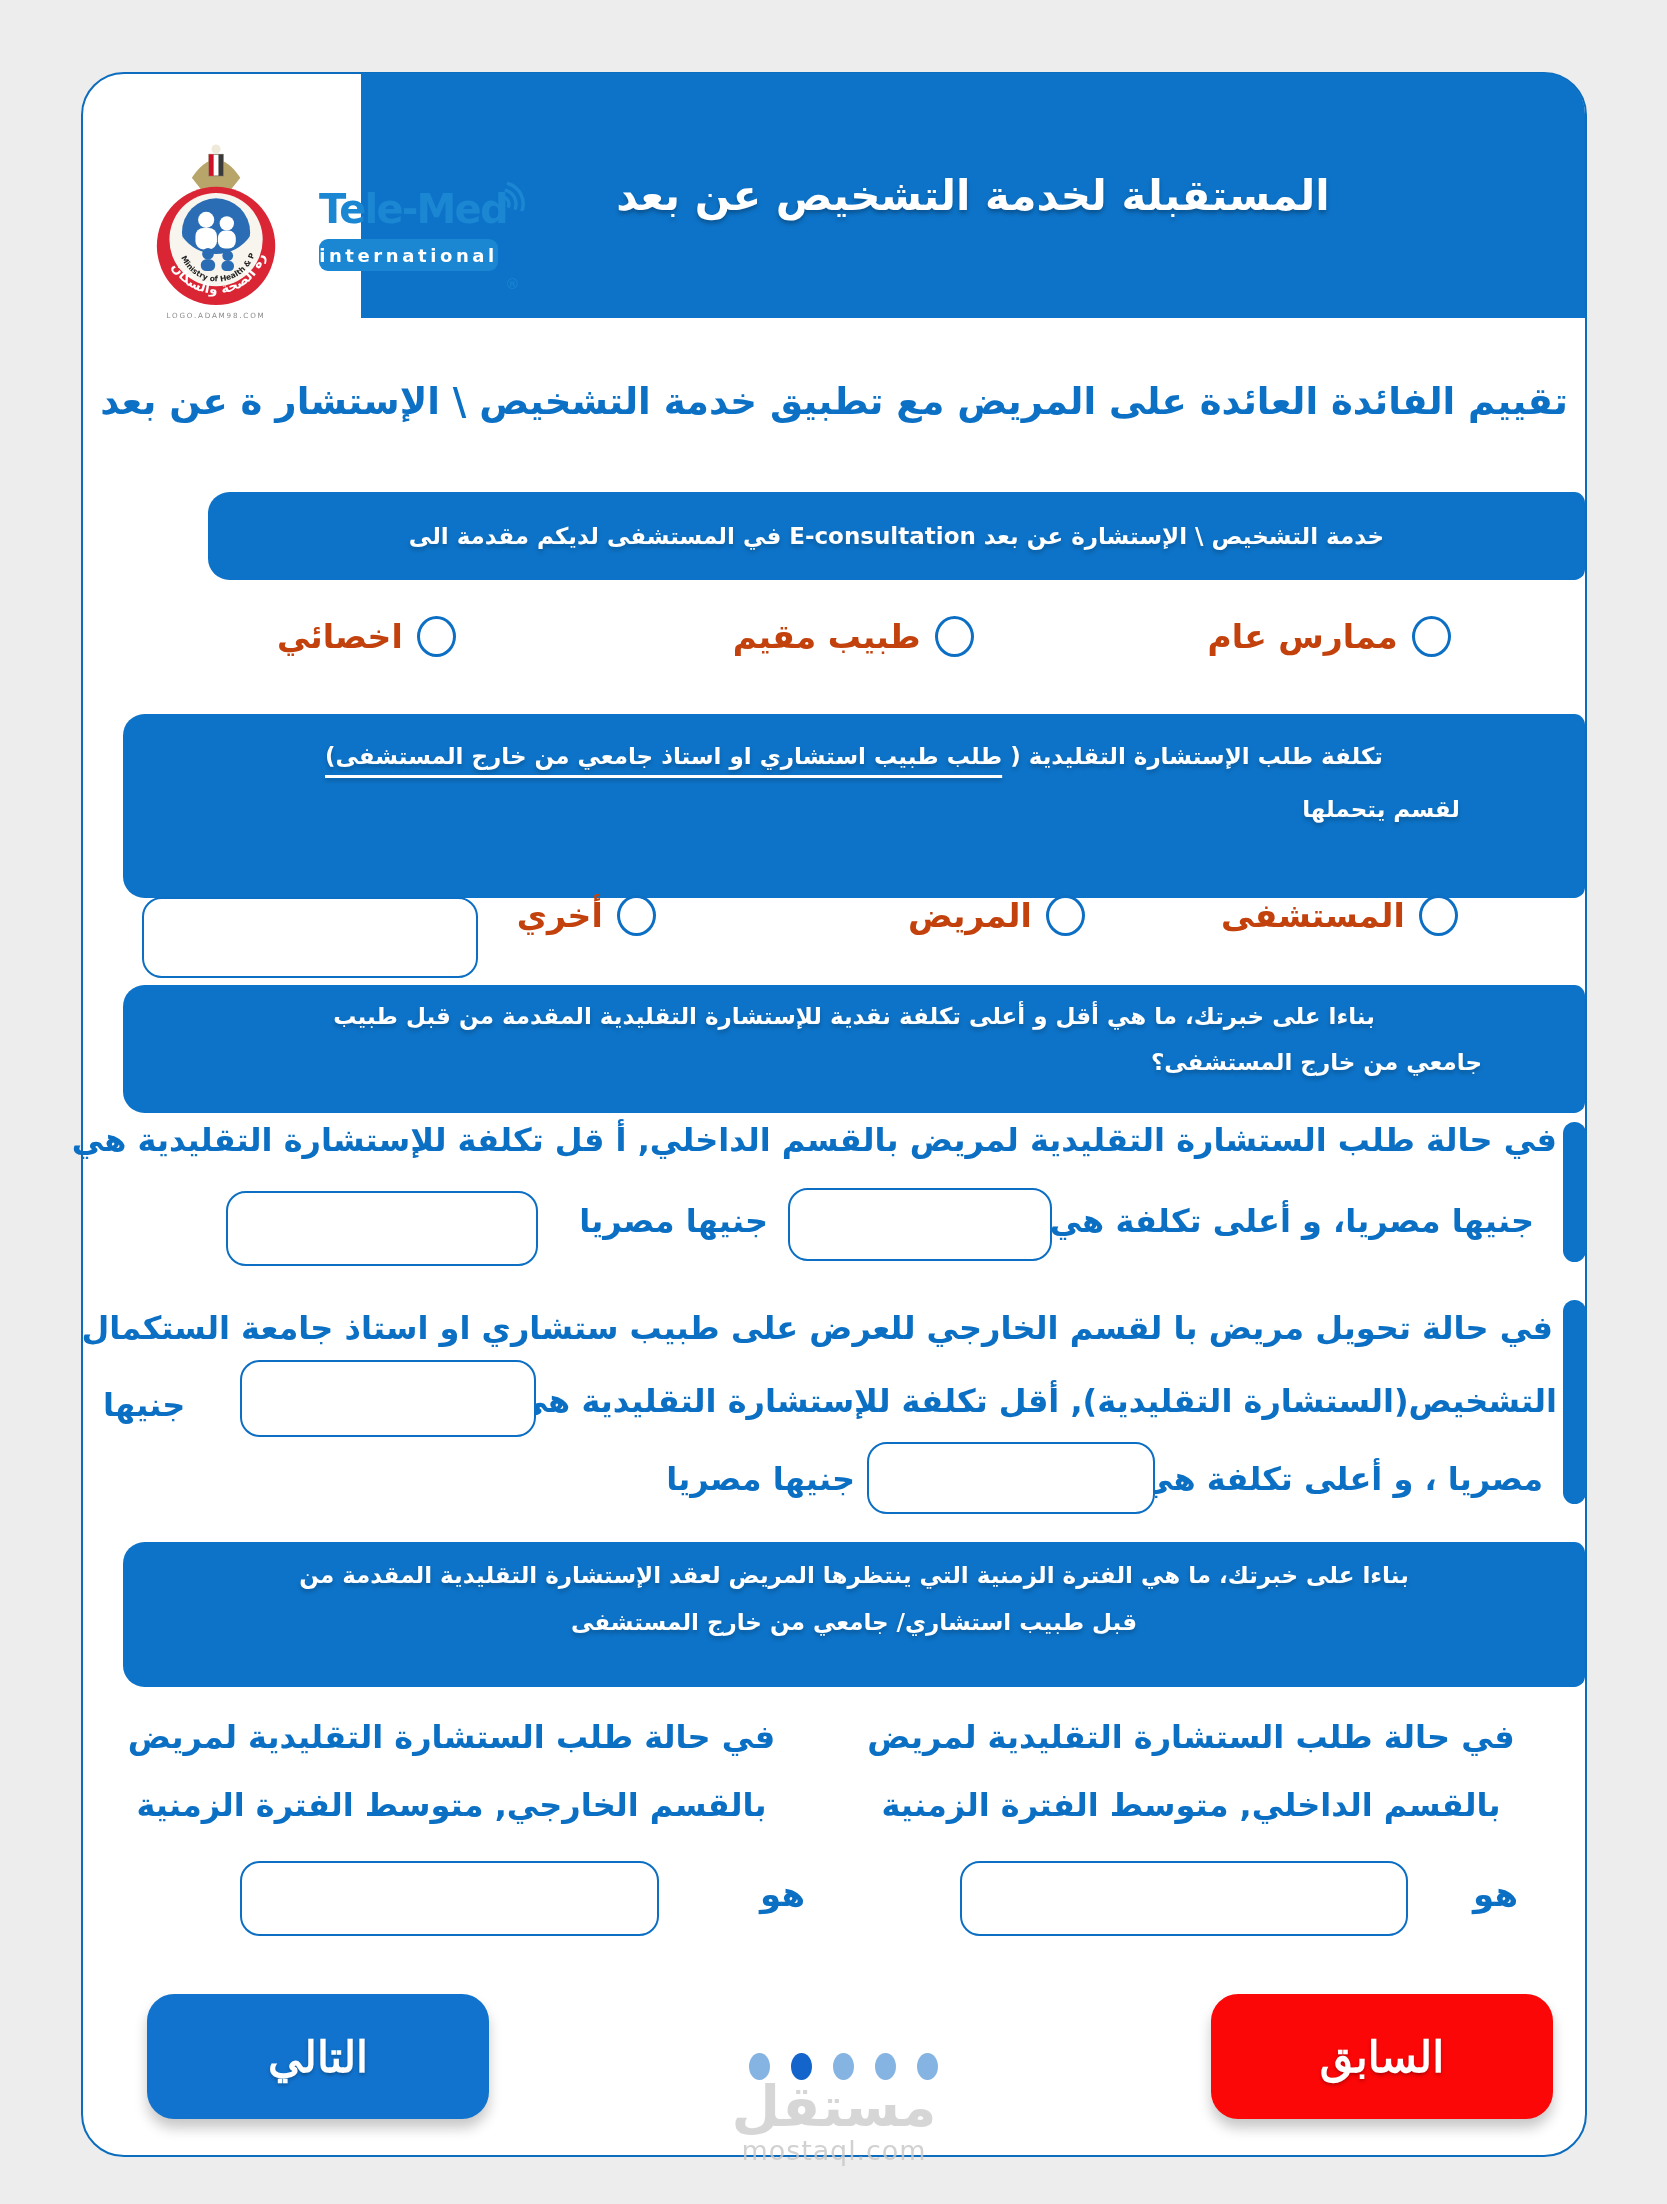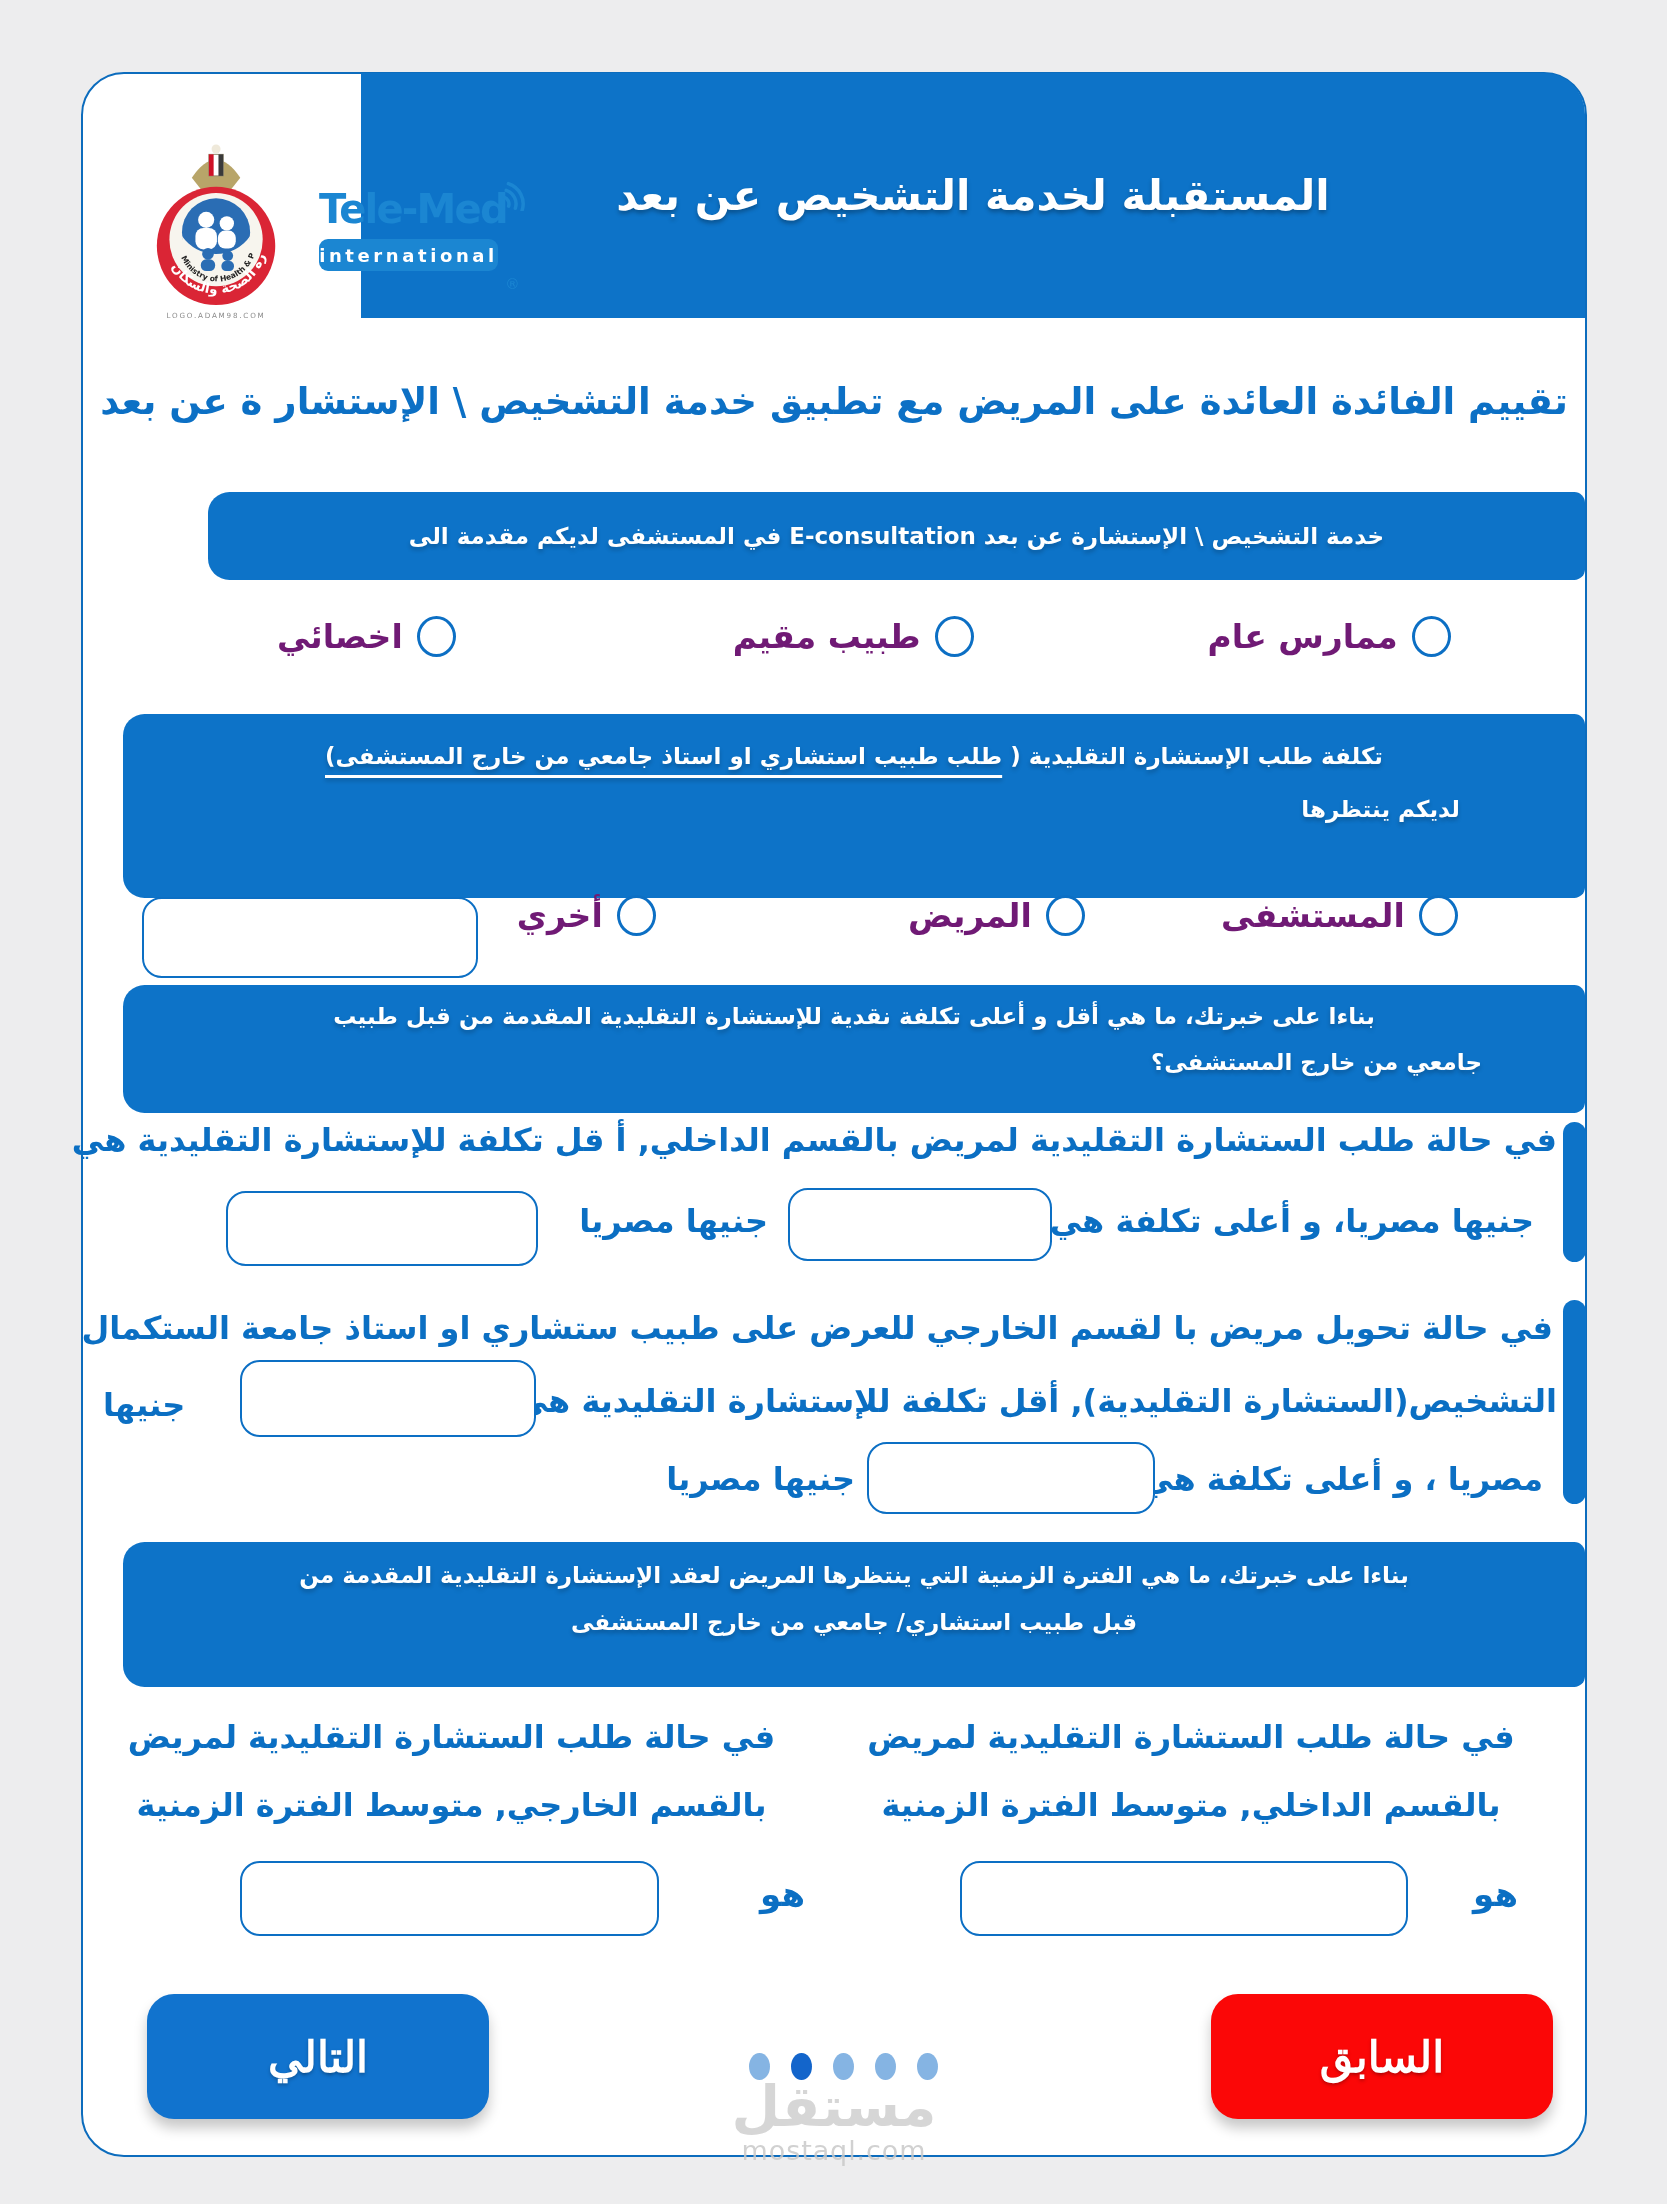--- a/index.html
+++ b/index.html
@@ -33,21 +33,21 @@
   .q2-l2{margin-top:27px;text-align:right;padding-right:125px;}
   .q3{left:123px;top:985px;width:1462px;height:128px;}
   .q3-l1{margin-top:18px;text-align:center;}
   .q3-l2{margin-top:19.7px;text-align:right;padding-right:103px;}
   .q4{left:123px;top:1542px;width:1462px;height:145px;}
   .q4-l1{margin-top:19.7px;text-align:center;}
   .q4-l2{margin-top:21.5px;text-align:center;}
   .u-white{text-decoration:underline;text-decoration-thickness:2.7px;text-underline-offset:10.7px;}
   
   .radio-group{position:absolute;display:flex;direction:rtl;align-items:center;gap:14.3px;
-        color:#701a75;font-weight:bold;font-size:33px;white-space:nowrap;}
+        color:#c2410c;font-weight:bold;font-size:33px;white-space:nowrap;}
   .radio-circle{width:39px;height:41px;border:3.6px solid #0c6fc4;border-radius:50%;background:#fff;flex:none;box-sizing:border-box;}
   
   .tinput{position:absolute;background:#fff;border:2.7px solid #0c6fc4;border-radius:19.7px;box-sizing:border-box;
         font-size:27px;padding:0 14.3px;color:#0b6fc3;outline:none;}
   
   .side-bar{position:absolute;left:1563px;width:23px;background:#0d73c8;border-radius:11.6px;}
   .bar-a{top:1122px;height:140px;}
   .bar-b{top:1300px;height:204px;}
   .subline{position:absolute;color:#0b6fc3;font-weight:bold;font-size:32px;direction:rtl;white-space:nowrap;}
   .u-blue{text-decoration-thickness:2.7px;text-underline-offset:10.7px;}
@@ -143,21 +143,21 @@
   </div>
   <div class="radio-group" style="top:616px;right:1212px;">
     <span class="radio-circle"></span>
     <span>اخصائي</span>
   </div>
 
   <div class="qbox q2">
     <div class="q2-l1">
       <span>تكلفة طلب الإستشارة التقليدية ( </span><span class="u-white">طلب طبيب استشاري او استاذ جامعي من خارج المستشفى)</span>
     </div>
-    <div class="q2-l2">لديكم ينتظرها</div>
+    <div class="q2-l2">لقسم يتحملها</div>
   </div>
 
   <div class="radio-group" style="top:895px;right:210px;">
     <span class="radio-circle"></span>
     <span>المستشفى</span>
   </div>
   <div class="radio-group" style="top:895px;right:583px;">
     <span class="radio-circle"></span>
     <span>المريض</span>
   </div>

